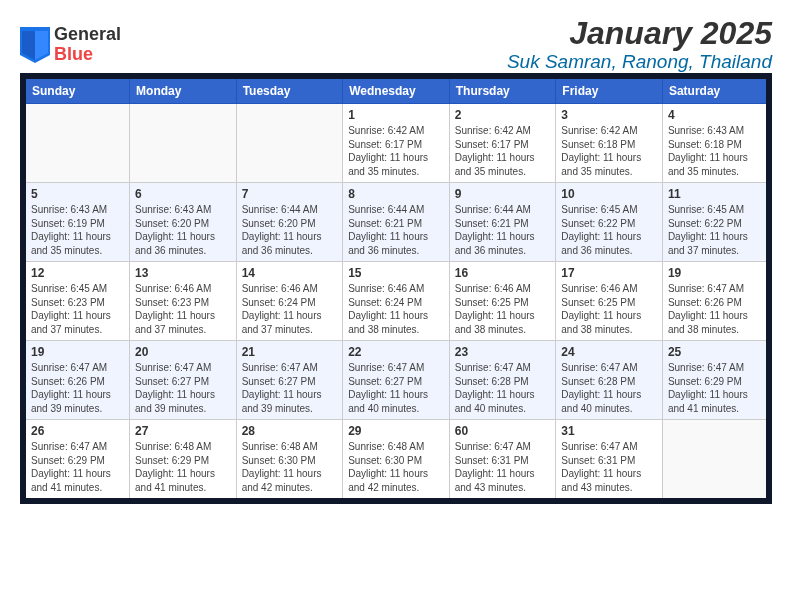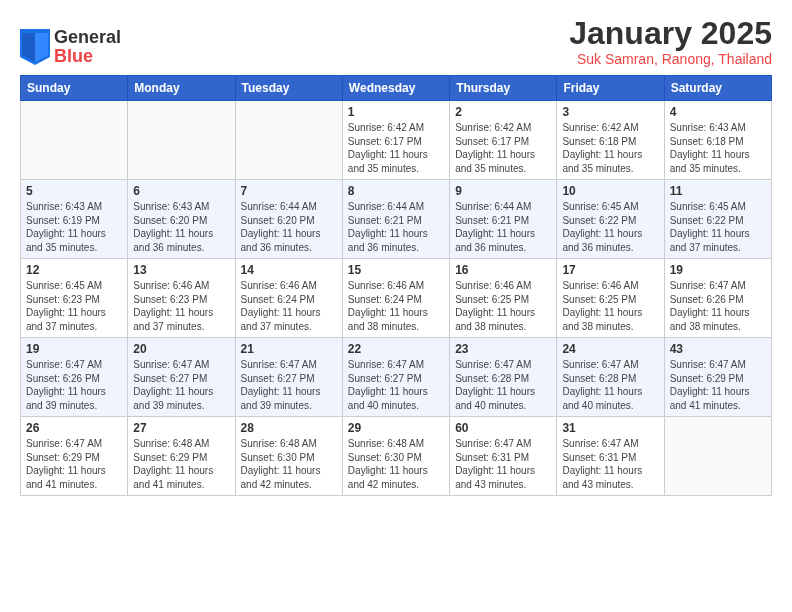--- a/index.html
+++ b/index.html
@@ -12,22 +12,21 @@
     }
     .page {
       width: 792px;
       min-height: 612px;
       padding: 16px 20px 10px 20px;
       background: #fff;
     }
     .header {
       display: flex;
       justify-content: space-between;
-      align-items: flex-end;
-      margin-bottom: 8px;
+      align-items: center;
     }
     .logo {
       display: flex;
       align-items: center;
     }
     .logo-text {
       display: flex;
       flex-direction: column;
       line-height: 1.1;
     }
@@ -41,35 +40,36 @@
       font-weight: bold;
       color: #ef4444;
     }
     .logo-icon {
       width: 30px;
       height: 36px;
       margin-right: 4px;
     }
     .title-block {
       text-align: right;
+      font-style: italic;
     }
     .month-title {
       font-size: 32px;
       font-weight: bold;
       color: #333;
       line-height: 1.1;
     }
     .subtitle {
-      font-size: 14px;
-      color: #ef4444;
+      font-size: 19px;
+      color: #0369a1;
     }
     .calendar {
       width: 100%;
       border-collapse: collapse;
-      border: 1px solid #0f172a;
+      border: 6px solid #0f172a;
     }
     .calendar th {
       background-color: #3366cc;
       color: #fff;
       font-size: 12px;
       font-weight: bold;
       padding: 5px 6px;
       text-align: left;
       border: 1px solid #2255bb;
     }
@@ -307,21 +307,21 @@
 and 40 minutes.</div>
           </td>
           <td>
             <div class="day-number">24</div>
             <div class="day-info" style="white-space: pre-line;">Sunrise: 6:47 AM
 Sunset: 6:28 PM
 Daylight: 11 hours
 and 40 minutes.</div>
           </td>
           <td>
-            <div class="day-number">43</div>
+            <div class="day-number">25</div>
             <div class="day-info" style="white-space: pre-line;">Sunrise: 6:47 AM
 Sunset: 6:29 PM
 Daylight: 11 hours
 and 41 minutes.</div>
           </td>
         </tr>
         <tr>
           <td>
             <div class="day-number">26</div>
             <div class="day-info" style="white-space: pre-line;">Sunrise: 6:47 AM

